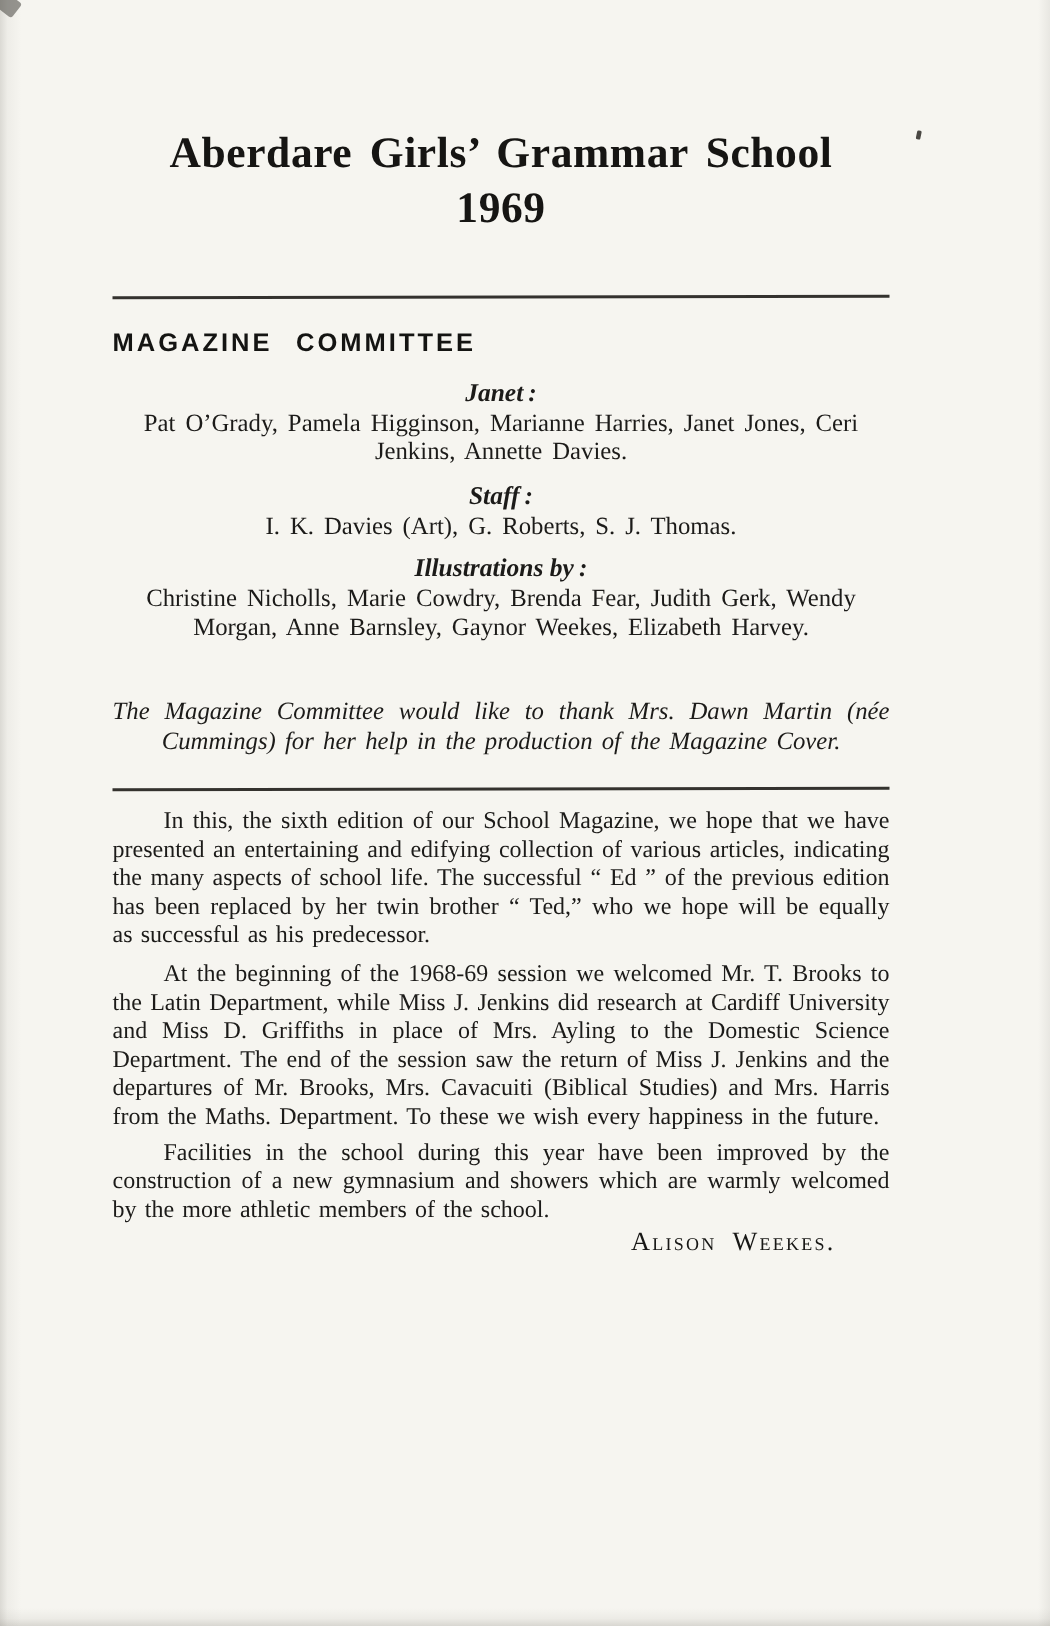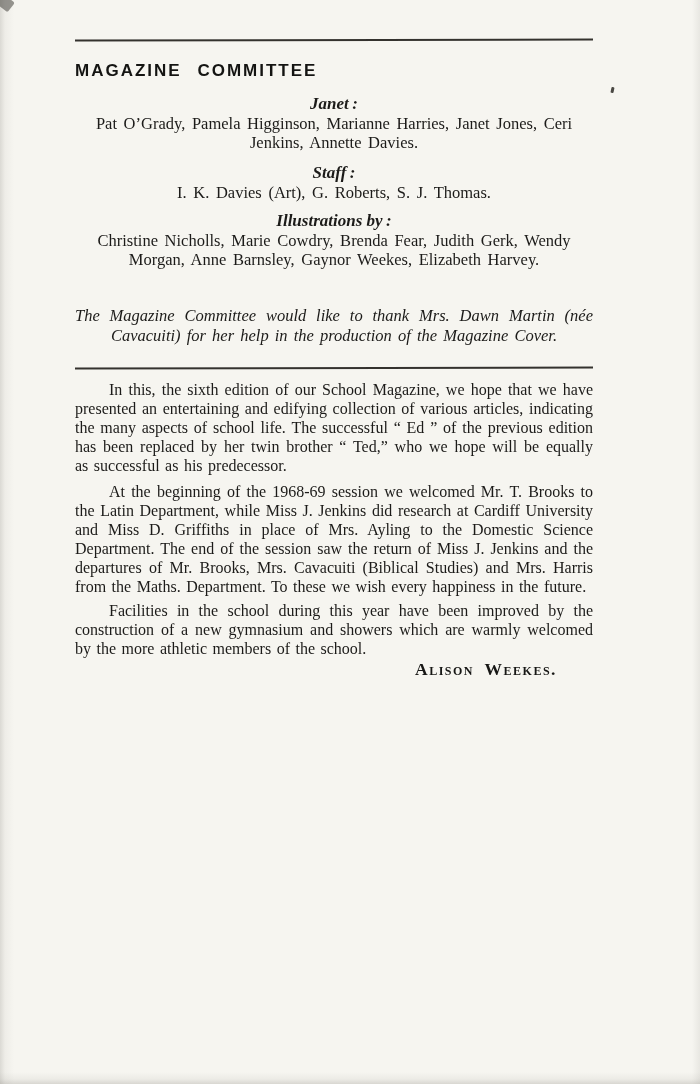--- a/index.html
+++ b/index.html
@@ -127,49 +127,52 @@
   .para-4 { margin-top: 6px; }
   .signature {
     margin: 1px 36px 0 0;
     text-align: right;
     font-variant: small-caps;
     font-size: 17.5px;
     line-height: 20px;
     letter-spacing: 1.5px;
     word-spacing: 5px;
     color: #171715;
-    font-weight: bold;
   }
 </style>
 </head>
 <body>
 
 <div class="page">
 
   <div class="artifact-corner"></div>
   <div class="artifact-speck"></div>
 
   <div class="content">
 
+    <h1 class="doc-title">
+      <span>Aberdare Girls’ Grammar School</span><br>
+      <span>1969</span>
+    </h1>
 
     <hr class="rule rule-top">
 
     <section>
       <h2 class="section-heading committee-heading">MAGAZINE COMMITTEE</h2>
 
       <p class="group-label label-pupils">Janet :</p>
       <p class="names">Pat O’Grady, Pamela Higginson, Marianne Harries, Janet Jones, Ceri Jenkins, Annette Davies.</p>
 
       <p class="group-label label-staff">Staff :</p>
       <p class="names">I. K. Davies (Art), G. Roberts, S. J. Thomas.</p>
 
       <p class="group-label label-illustrations">Illustrations by :</p>
       <p class="names">Christine Nicholls, Marie Cowdry, Brenda Fear, Judith Gerk, Wendy Morgan, Anne Barnsley, Gaynor Weekes, Elizabeth Harvey.</p>
 
-      <p class="acknowledgement">The Magazine Committee would like to thank Mrs. Dawn Martin (née Cavacuiti) for her help in the production of the Magazine Cover.</p>
+      <p class="acknowledgement">The Magazine Committee would like to thank Mrs. Dawn Martin (née Cummings) for her help in the production of the Magazine Cover.</p>
     </section>
 
     <hr class="rule rule-mid">
 
     <section>
 
       <p class="body-para para-1">In this, the sixth edition of our School Magazine, we hope that we have presented an entertaining and edifying collection of various articles, indicating the many aspects of school life. The successful “ Ed ” of the previous edition has been replaced by her twin brother “ Ted,” who we hope will be equally as successful as his predecessor.</p>
       <p class="body-para para-2">At the beginning of the 1968-69 session we welcomed Mr. T. Brooks to the Latin Department, while Miss J. Jenkins did research at Cardiff University and Miss D. Griffiths in place of Mrs. Ayling to the Domestic Science Department. The end of the session saw the return of Miss J. Jenkins and the departures of Mr. Brooks, Mrs. Cavacuiti (Biblical Studies) and Mrs. Harris from the Maths. Department. To these we wish every happiness in the future.</p>
       <p class="body-para para-3">Facilities in the school during this year have been improved by the construction of a new gymnasium and showers which are warmly welcomed by the more athletic members of the school.</p>
 

